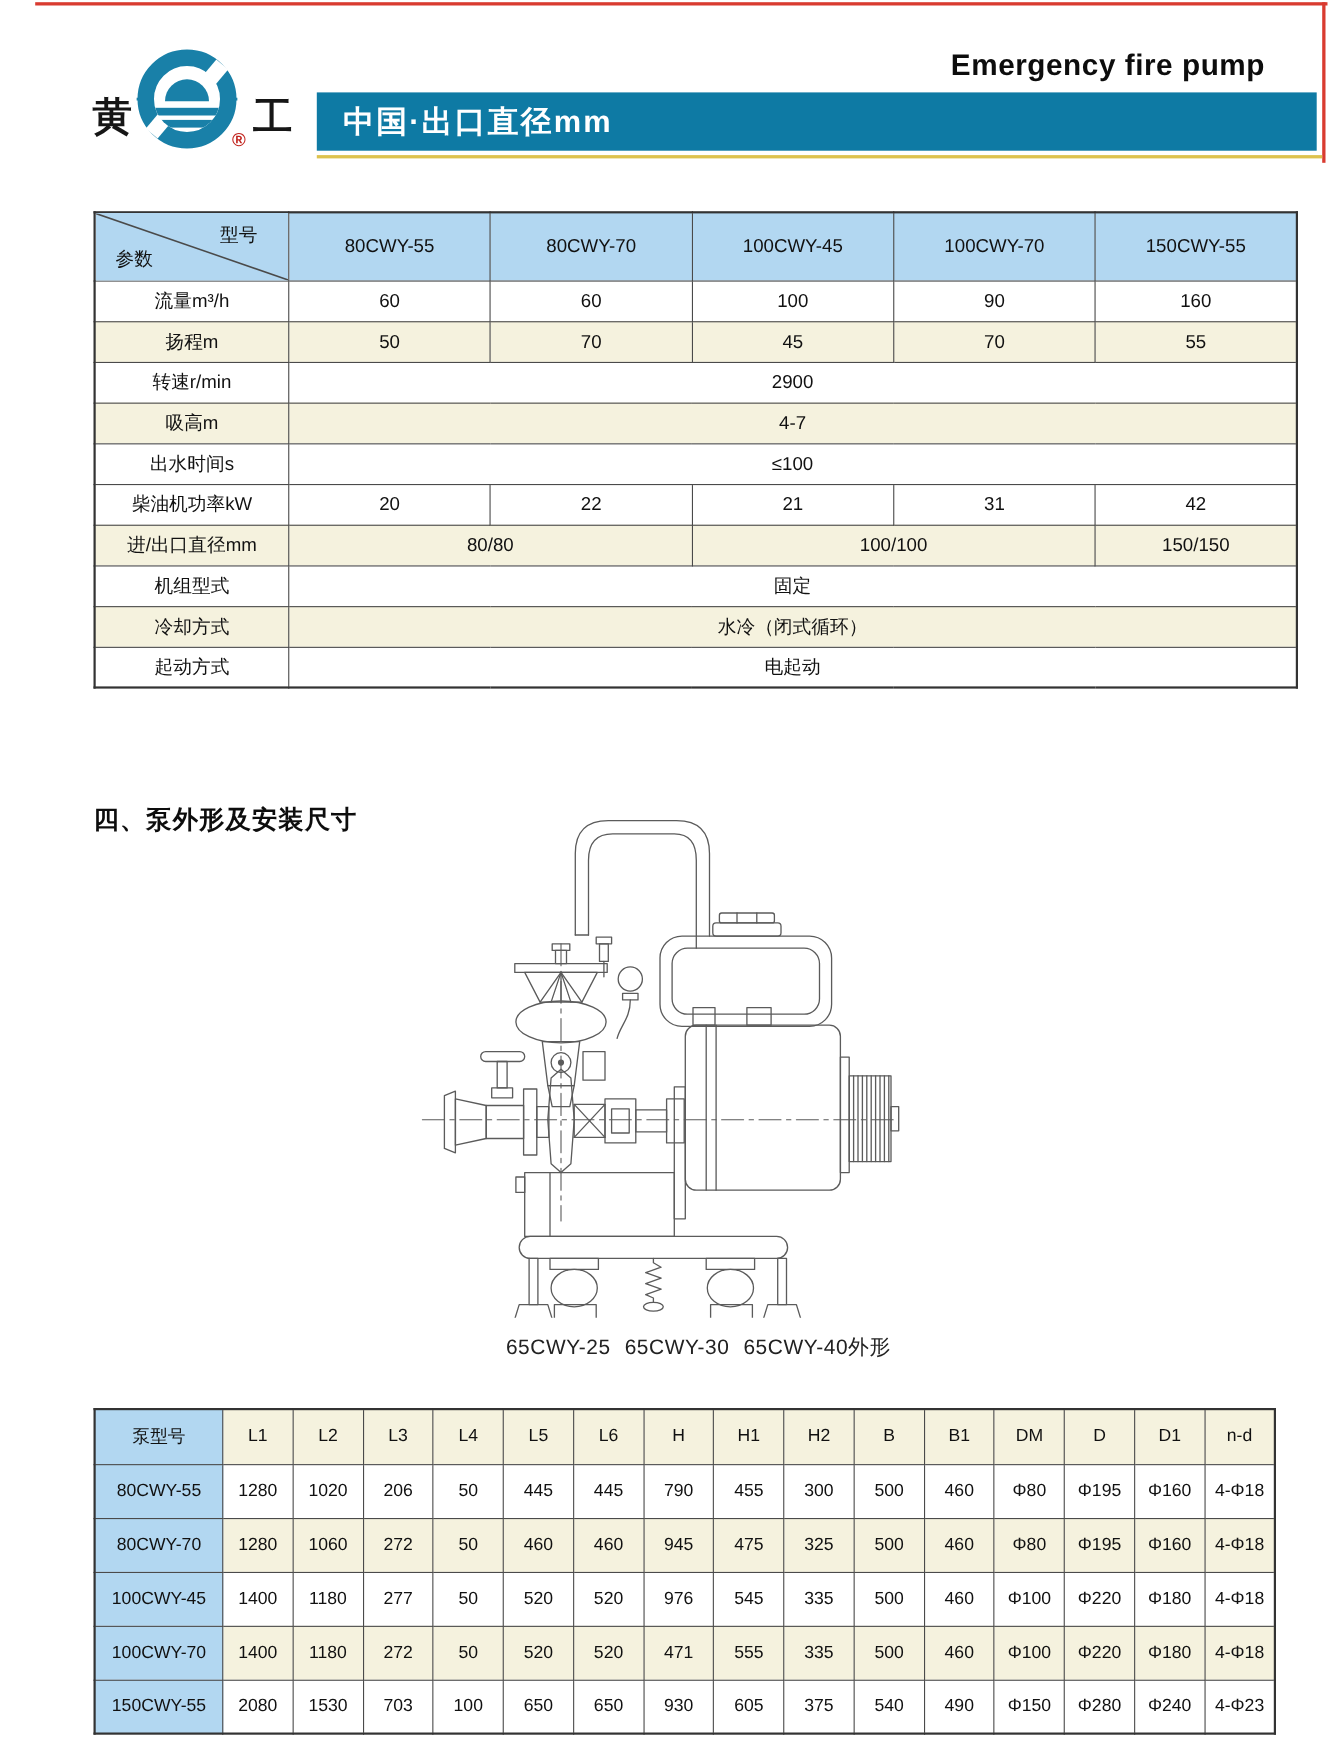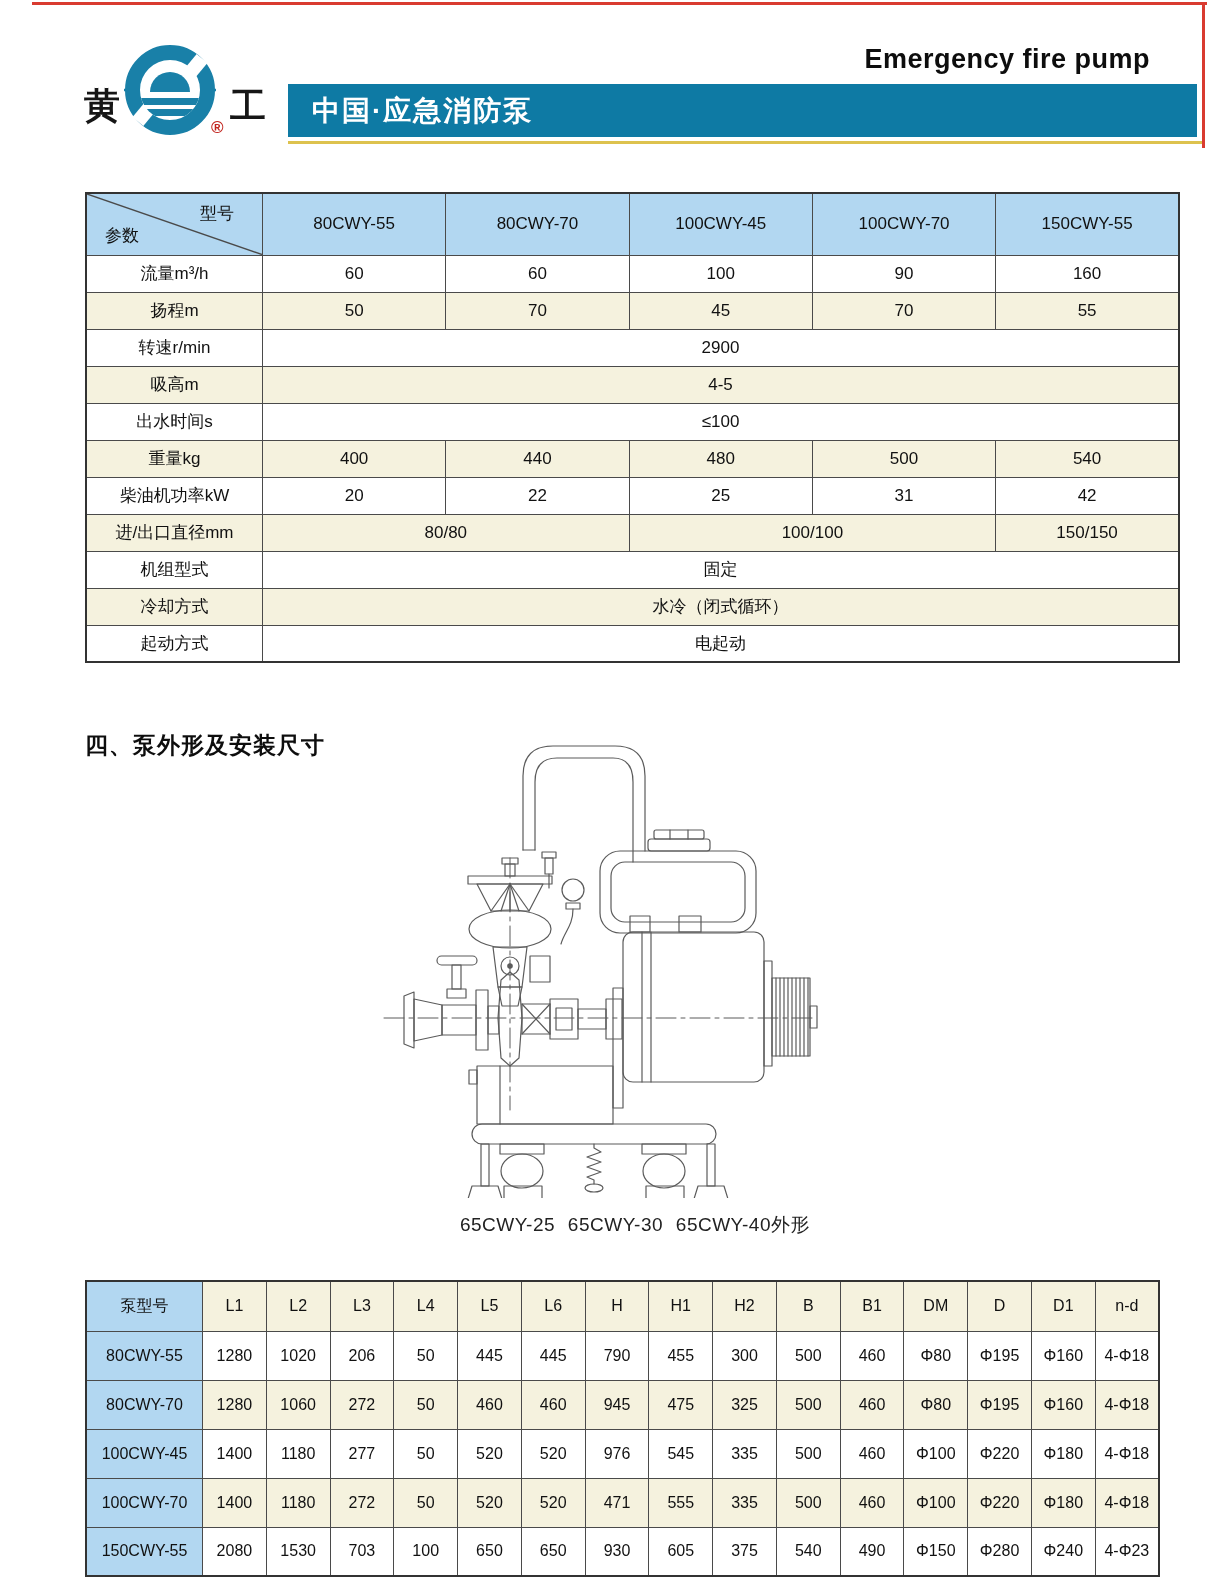--- a/index.html
+++ b/index.html
@@ -81,21 +81,21 @@
       <rect x="14" y="56" width="64" height="7"></rect>
       <rect x="14" y="67" width="64" height="7"></rect>
       <rect x="14" y="78" width="64" height="7"></rect>
     </g>
   </svg>
   <span class="logo-char r">工</span>
   <span class="logo-reg">®</span>
 
   <div class="title-en">Emergency fire pump</div>
   <div class="banner">
-    <span class="banner-cn">中国·应急消防泵</span>
+    <span class="banner-cn">中国·出口直径mm</span>
   </div>
   <div class="gold-line"></div>
 </div>
 
 <table class="spec-tbl">
   <tbody>
     <tr class="header">
       <td class="corner">
         <svg class="corner-svg" viewBox="0 0 100 100" preserveAspectRatio="none">
           <line x1="0" y1="0" x2="100" y2="100" stroke="#4a4a4a" stroke-width="1.4" vector-effect="non-scaling-stroke"></line>
@@ -124,39 +124,31 @@
         <td>45</td>
         <td>70</td>
         <td>55</td>
       </tr>
       <tr>
         <td>转速r/min</td>
         <td colspan="5">2900</td>
       </tr>
       <tr class="beige">
         <td>吸高m</td>
-        <td colspan="5">4-5</td>
+        <td colspan="5">4-7</td>
       </tr>
       <tr>
         <td>出水时间s</td>
         <td colspan="5">≤100</td>
-      </tr>
-      <tr class="beige">
-        <td>重量kg</td>
-        <td>400</td>
-        <td>440</td>
-        <td>480</td>
-        <td>500</td>
-        <td>540</td>
       </tr>
       <tr>
         <td>柴油机功率kW</td>
         <td>20</td>
         <td>22</td>
-        <td>25</td>
+        <td>21</td>
         <td>31</td>
         <td>42</td>
       </tr>
       <tr class="beige">
         <td>进/出口直径mm</td>
         <td colspan="2">80/80</td>
         <td colspan="2">100/100</td>
         <td colspan="1">150/150</td>
       </tr>
       <tr>

